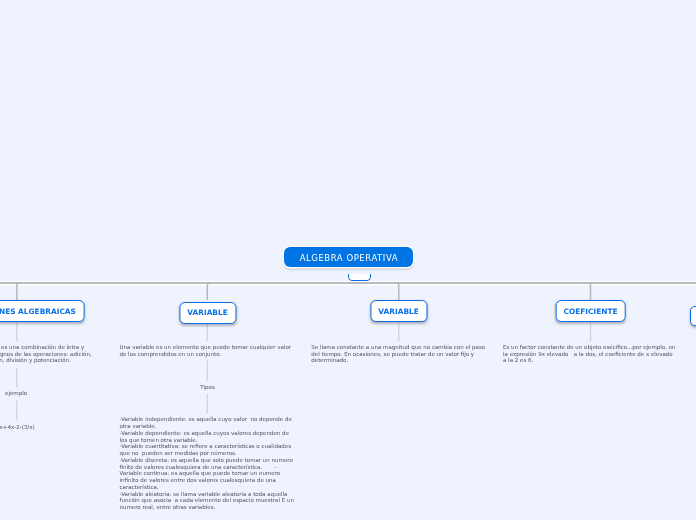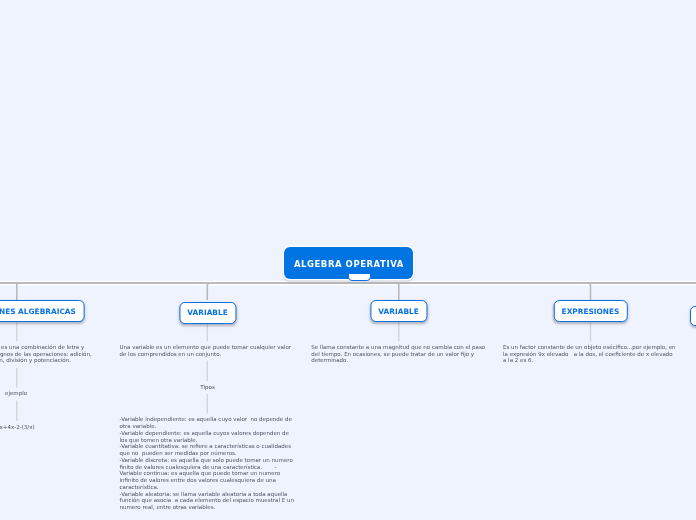--- a/index.html
+++ b/index.html
@@ -1,24 +1,24 @@
 <!DOCTYPE html>
 <html><head>
 <meta charset="utf-8">
 <style>
   html,body{margin:0;padding:0;}
   body{width:696px;height:520px;overflow:hidden;background:#eff3fd;
        font-family:"DejaVu Sans",sans-serif;-webkit-font-smoothing:antialiased;}
   #canvas{position:absolute;left:0;top:0;width:696px;height:520px;overflow:hidden;}
 
   
-  .root-node{position:absolute;left:284.2px;top:247.4px;width:128.8px;height:32px;
+  .root-node{position:absolute;left:284.2px;top:247.4px;width:128.8px;height:20px;
     background:#0174e3;border-radius:6px;box-sizing:border-box;
     display:flex;align-items:center;justify-content:center;
-    color:#fff;font-weight:bold;font-size:8.5px;letter-spacing:0.55px;
+    color:#fff;font-weight:normal;font-size:8.5px;letter-spacing:0.55px;
     text-indent:0.55px;white-space:nowrap;padding-top:1.6px;box-sizing:border-box;
     box-shadow:0 0 0 1.4px #ffffff, 0 1.6px 2.8px rgba(90,90,100,.42);}
   .root-tab{position:absolute;left:348.3px;top:274.4px;width:22.4px;height:7px;
     box-sizing:border-box;background:#fff;border:1.8px solid #0b6fe6;border-top:none;
     border-radius:0 0 4.5px 4.5px;}
 
   
   .node{position:absolute;height:21.6px;box-sizing:border-box;background:#fff;
     border:1.75px solid #0b6fe6;border-radius:5.5px;padding:0 7.3px;
     display:inline-flex;align-items:center;justify-content:center;
@@ -84,18 +84,18 @@
 Variable continua: es aquella que puede tomar un numero
 infinito de valores entre dos valores cualesquiera de una
 característica.
 -Variable aleatoria: se llama variable aleatoria a toda aquella
 función que asocia  a cada elemento del espacio muestral E un
 numero real, entre otras variables.</div>
 
   <div class="node" style="left:398.6px;top:300.3px;">VARIABLE</div>
   <div class="body-text" style="left:311.3px;top:344px;">Se llama constante a una magnitud que no cambia con el paso del tiempo. En ocasiones, se puede tratar de un valor fijo y determinado.</div>
 
-  <div class="node" style="left:590.5px;top:300.3px;">EXPRESIONES</div>
+  <div class="node" style="left:590.5px;top:300.3px;">COEFICIENTE</div>
   <div class="body-text" style="left:503px;top:344px;">Es un factor constante de un objeto esécifico...por ejemplo, en la expresión 9x elevado   a la dos, el coeficiente de x elevado a la 2 es 6.</div>
 
   <div class="node" style="left:690.4px;top:306.4px;height:19.8px;width:60px;transform:none;border-radius:5px;"></div>
 
 </div>
 
 </body></html>

